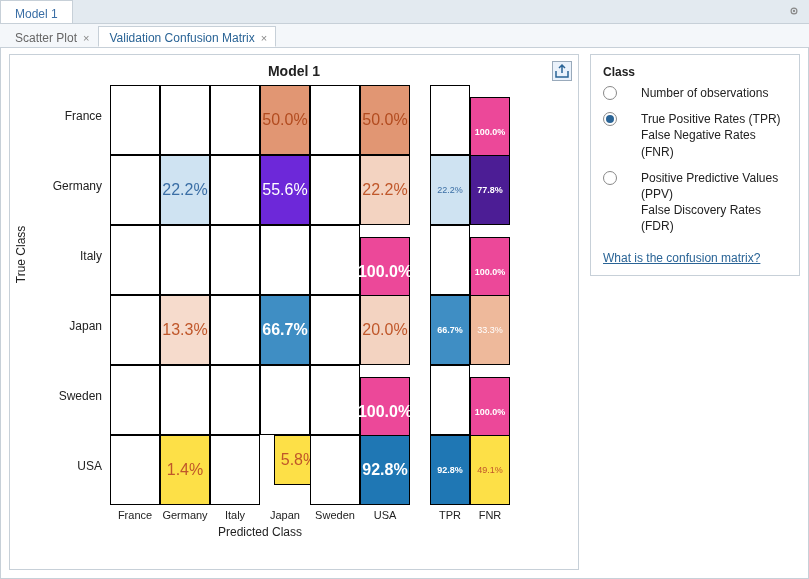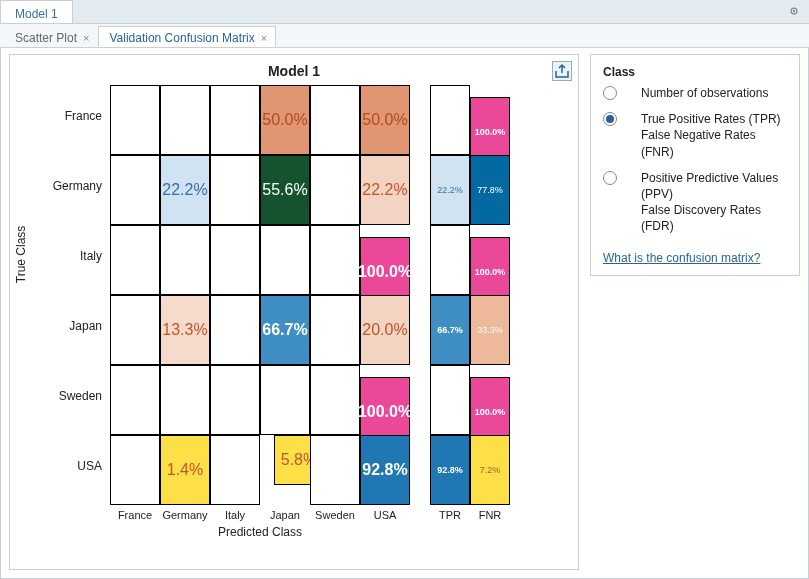--- a/index.html
+++ b/index.html
@@ -123,22 +123,22 @@
   font-size:16px;
 }
 .cell.blue-20 { background:#cfe3f2; color:#3a6ea5; }
 .cell.blue-65 { background:#3f8ec4; color:#fff; font-weight:bold; }
 .cell.blue-90 { background:#1f77b4; color:#fff; font-weight:bold; }
 .cell.or-05 { background:#fde047; color:#c0572a; }
 .cell.or-15 { background:#f6dbcc; color:#c0572a; }
 .cell.or-20 { background:#f3d3c1; color:#c0572a; }
 .cell.or-35 { background:#eeb99b; color:#fff; }
 .cell.or-50 { background:#e19673; color:#b24b1f; }
-.cell.or-55 { background:#14532d; color:#fff; }
-.cell.or-80 { background:#0369a1; color:#fff; font-weight:normal; }
+.cell.or-55 { background:#6d28d9; color:#fff; }
+.cell.or-80 { background:#4c1d95; color:#fff; font-weight:bold; }
 .cell.or-100 { background:#ec4899; color:#fff; font-weight:bold;margin-top:12px; }
 .cell.white { background:#fff; }
 </style>
 </head>
 <body>
 
 <div class="outer-tab-bar">
   <div class="outer-tab">
     <span>Model 1</span>
   </div>
@@ -232,21 +232,21 @@
       <div class="cell white" style="left:320px;top:140px;width:40px;height:70px"></div>
       <div class="cell or-100" style="left:360px;top:140px;width:40px;height:70px;font-size:9px">100.0%</div>
 
       <div class="cell blue-65" style="left:320px;top:210px;width:40px;height:70px;font-size:9px">66.7%</div>
       <div class="cell or-35" style="left:360px;top:210px;width:40px;height:70px;font-size:9px">33.3%</div>
 
       <div class="cell white" style="left:320px;top:280px;width:40px;height:70px"></div>
       <div class="cell or-100" style="left:360px;top:280px;width:40px;height:70px;font-size:9px">100.0%</div>
 
       <div class="cell blue-90" style="left:320px;top:350px;width:40px;height:70px;font-size:9px">92.8%</div>
-      <div class="cell or-05" style="left:360px;top:350px;width:40px;height:70px;font-size:9px">7.2%</div>
+      <div class="cell or-05" style="left:360px;top:350px;width:40px;height:70px;font-size:9px">49.1%</div>
 
       <div class="col-label" style="left:0px;  top:424px;width:50px">France</div>
       <div class="col-label" style="left:50px; top:424px;width:50px">Germany</div>
       <div class="col-label" style="left:100px;top:424px;width:50px">Italy</div>
       <div class="col-label" style="left:150px;top:424px;width:50px">Japan</div>
       <div class="col-label" style="left:200px;top:424px;width:50px">Sweden</div>
       <div class="col-label" style="left:250px;top:424px;width:50px">USA</div>
       <div class="col-label" style="left:320px;top:424px;width:40px">TPR</div>
       <div class="col-label" style="left:360px;top:424px;width:40px">FNR</div>
 

